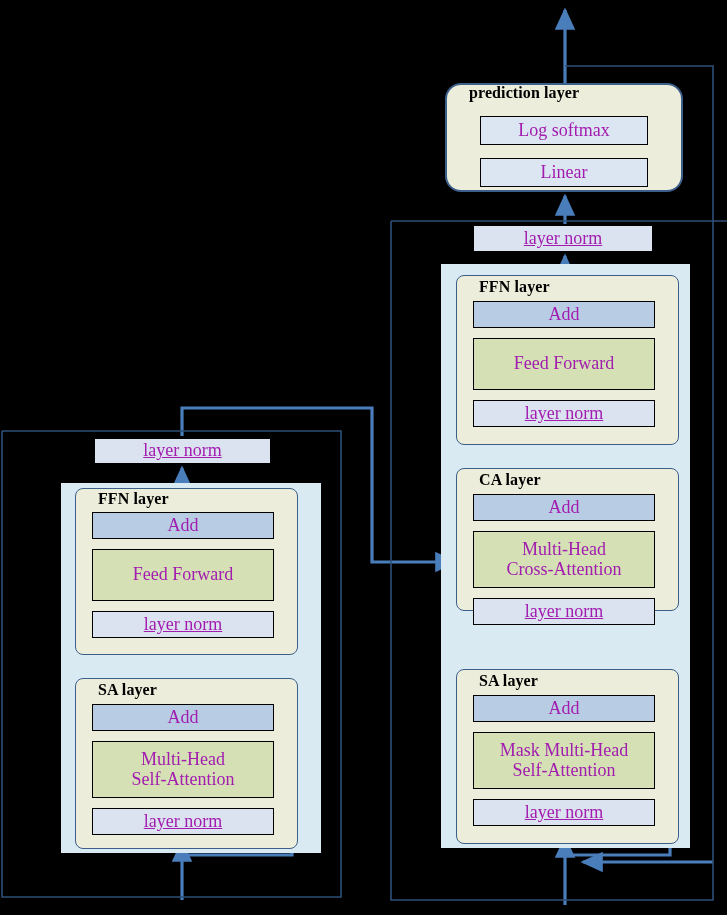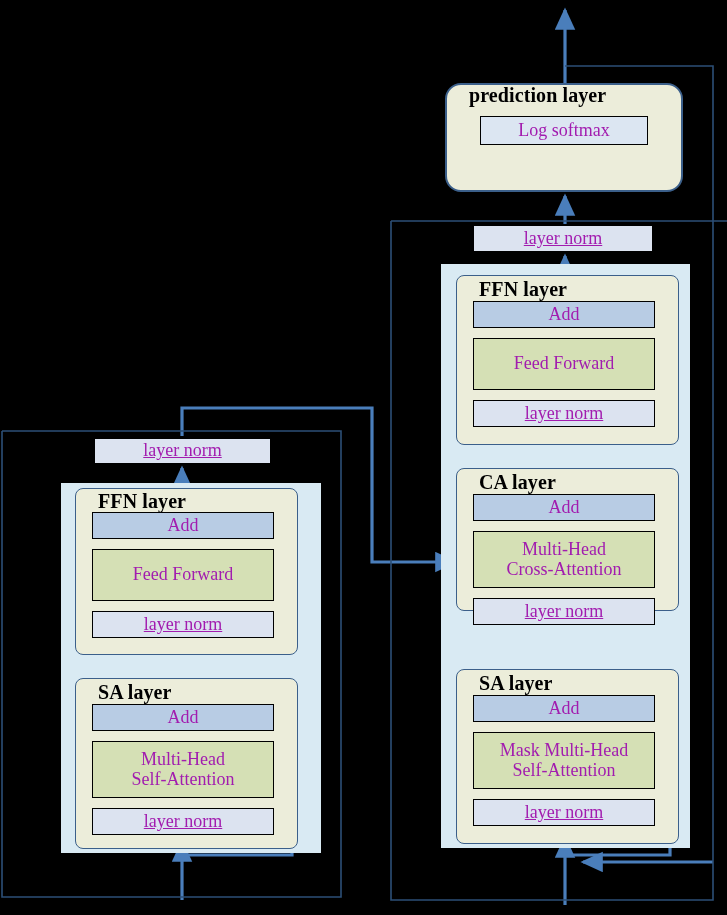--- a/index.html
+++ b/index.html
@@ -7,21 +7,21 @@
        font-family:"Liberation Serif","DejaVu Serif",serif;}
   #stage{position:absolute;inset:0;width:727px;height:915px;}
   .svglayer{position:absolute;left:0;top:0;width:727px;height:915px;}
 
   
   .panel{position:absolute;box-sizing:border-box;background:#d9eaf3;}
 
   
   .group{position:absolute;box-sizing:border-box;background:#ecedda;
          border:1.8px solid #3b5f8a;border-radius:8px;}
-  .group-title{position:absolute;font-weight:bold;font-size:20px;
+  .group-title{position:absolute;font-weight:bold;font-size:16px;
                color:#000;white-space:nowrap;letter-spacing:.1px;font-family:Liberation Serif, serif;}
 
   
   .box{position:absolute;box-sizing:border-box;border:1.6px solid #000;
        display:flex;align-items:center;justify-content:center;text-align:center;
        font-size:18px;color:#a21caf;line-height:1.08;white-space:pre-line;}
   .box.add{background:#b8cce4;}
   .box.attn{background:#d5e0b5;}
   .box.ln{background:#dce3f0;text-decoration:underline;}
   .box.pred{background:#dce6f2;}
@@ -79,20 +79,21 @@
       <path d="M2,431 L2,897 L341,897 L341,431 L2,431"></path>
       <path d="M391,221 L391,900 L713,900 L713,221"></path>
       <path d="M565,66 L713,66 L713,221"></path>
       <path d="M391,221 L727,221"></path>
     </g>
   </svg>
 
   <div class="predwrap" style="left:445px;top:83px;width:238px;height:109px;">
     <div class="group-title" style="left:22px;top:-1px;">prediction layer</div>
     <div class="box pred" style="left:33px;top:31px;width:168px;height:29px;">Log softmax</div>
+    <div class="box pred" style="left:33px;top:73px;width:168px;height:29px;">Linear</div>
   </div>
 
   <div class="box ln" style="left:473px;top:225px;width:180px;height:27px;">layer norm</div>
 
   <div class="panel" style="left:441px;top:264px;width:249px;height:584px;"></div>
 
   <div class="group" style="left:456px;top:275px;width:223px;height:170px;">
     <div class="group-title" style="left:22px;top:2px;">FFN layer</div>
     <div class="box add" style="left:16px;top:25px;width:182px;height:27px;">Add</div>
     <div class="box attn" style="left:16px;top:62px;width:182px;height:52px;">Feed Forward</div>

